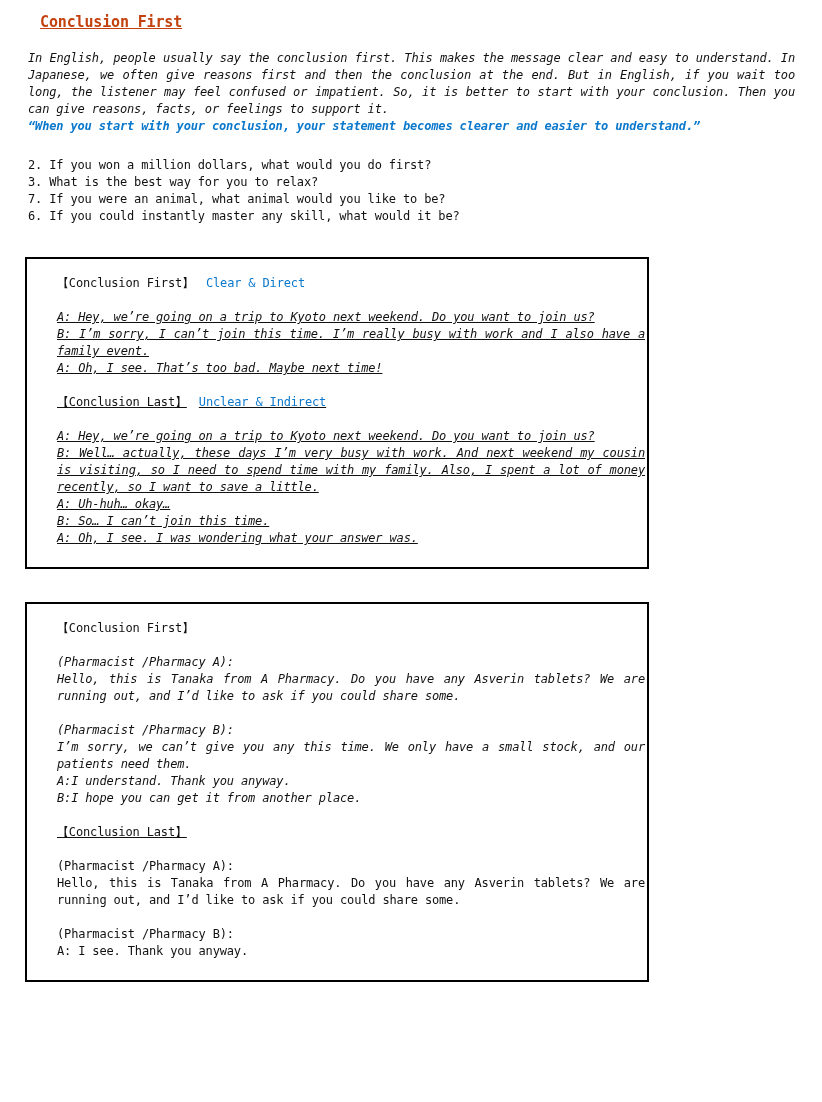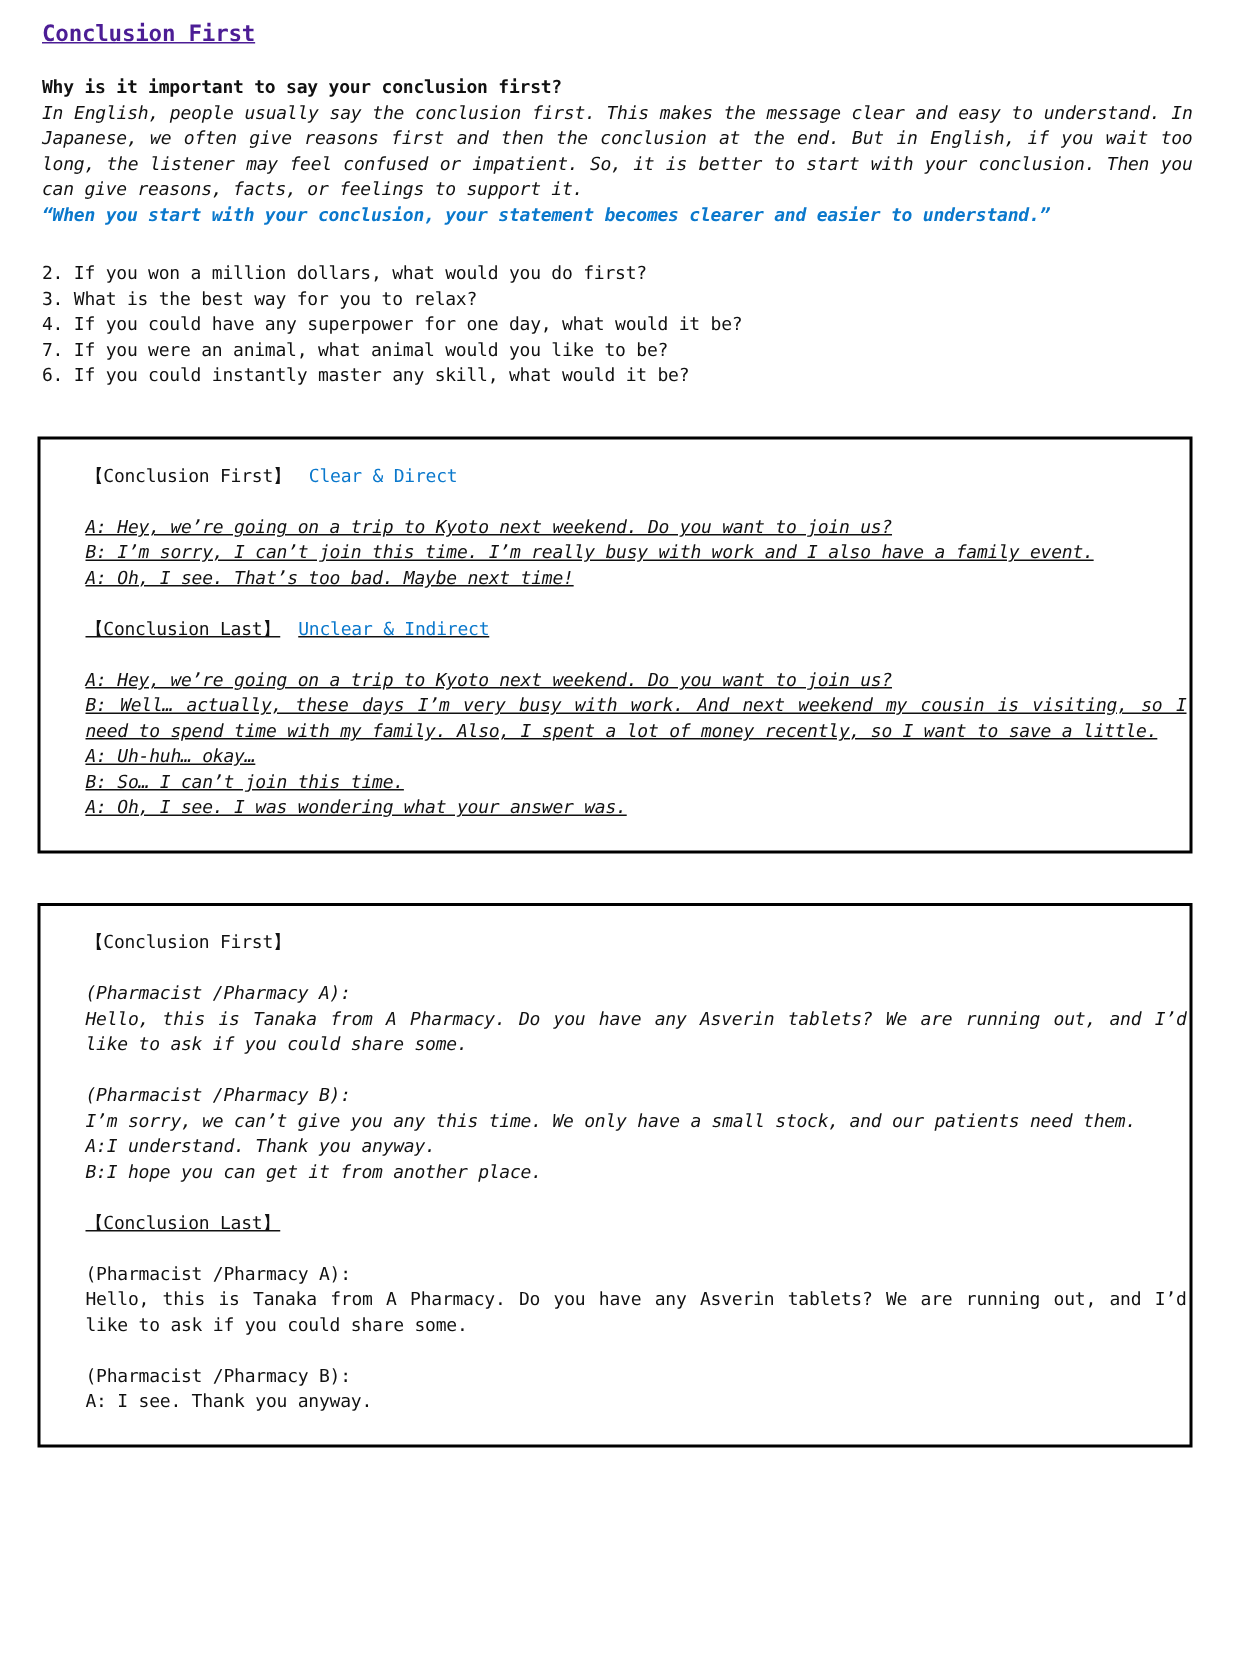--- a/index.html
+++ b/index.html
@@ -18,23 +18,23 @@
     letter-spacing: -0.15px;
   }
   .page {
     padding: 12px 27px 0 28px;
   }
   .title {
     display: inline-block;
     font-size: 15px;
     line-height: 20px;
     font-weight: bold;
-    color: #4c1d95;
+    color: #c2410c;
     text-decoration: underline;
-    margin: 0 0 18px 0;
+    margin: 0 0 18px 12px;
   }
   .heading {
     font-weight: bold;
   }
   .para {
     font-style: italic;
     text-align: justify;
   }
   .quote {
     color: #0a78cc;
@@ -42,21 +42,21 @@
     font-weight: bold;
   }
   .q-list {
     margin-top: 22px;
   }
   .line {
     text-align: justify;
   }
   .box {
     box-sizing: border-box;
-    width: 770px;
+    width: 624px;
     margin-left: -3px;
     border: 2px solid #000000;
     padding: 16px 2px 20px 30px;
     background: #ffffff;
   }
   .box-travel { margin-top: 32px; }
   .box-pharmacy { margin-top: 33px; }
   .mt { margin-top: 17px; text-decoration: underline; }
   .sec-head { white-space: nowrap; }
   .tag {
@@ -68,33 +68,31 @@
 </style>
 </head>
 <body>
 
 <div class="page">
 
   <div>
     <span class="title">Conclusion First</span>
   </div>
 
-  <div class="heading">Why is it important to say your conclusion first?</div>
   <div class="para">In English, people usually say the conclusion first. This makes the message clear and easy to understand. In Japanese, we often give reasons first and then the conclusion at the end. But in English, if you wait too long, the listener may feel confused or impatient. So, it is better to start with your conclusion. Then you can give reasons, facts, or feelings to support it.</div>
 
   <div class="quote">“When you start with your conclusion, your statement becomes clearer and easier to understand.”</div>
 
   <div class="q-list">
 
 
       <div class="line">2. If you won a million dollars, what would you do first?</div>
 
       <div class="line">3. What is the best way for you to relax?</div>
 
-      <div class="line">4. If you could have any superpower for one day, what would it be?</div>
 
       <div class="line">7. If you were an animal, what animal would you like to be?</div>
 
       <div class="line">6. If you could instantly master any skill, what would it be?</div>
     </div>
 
   <div class="box box-travel">
 
     <div class="sec-head">
       <span>【Conclusion First】</span><span class="tag">Clear &amp; Direct</span>

